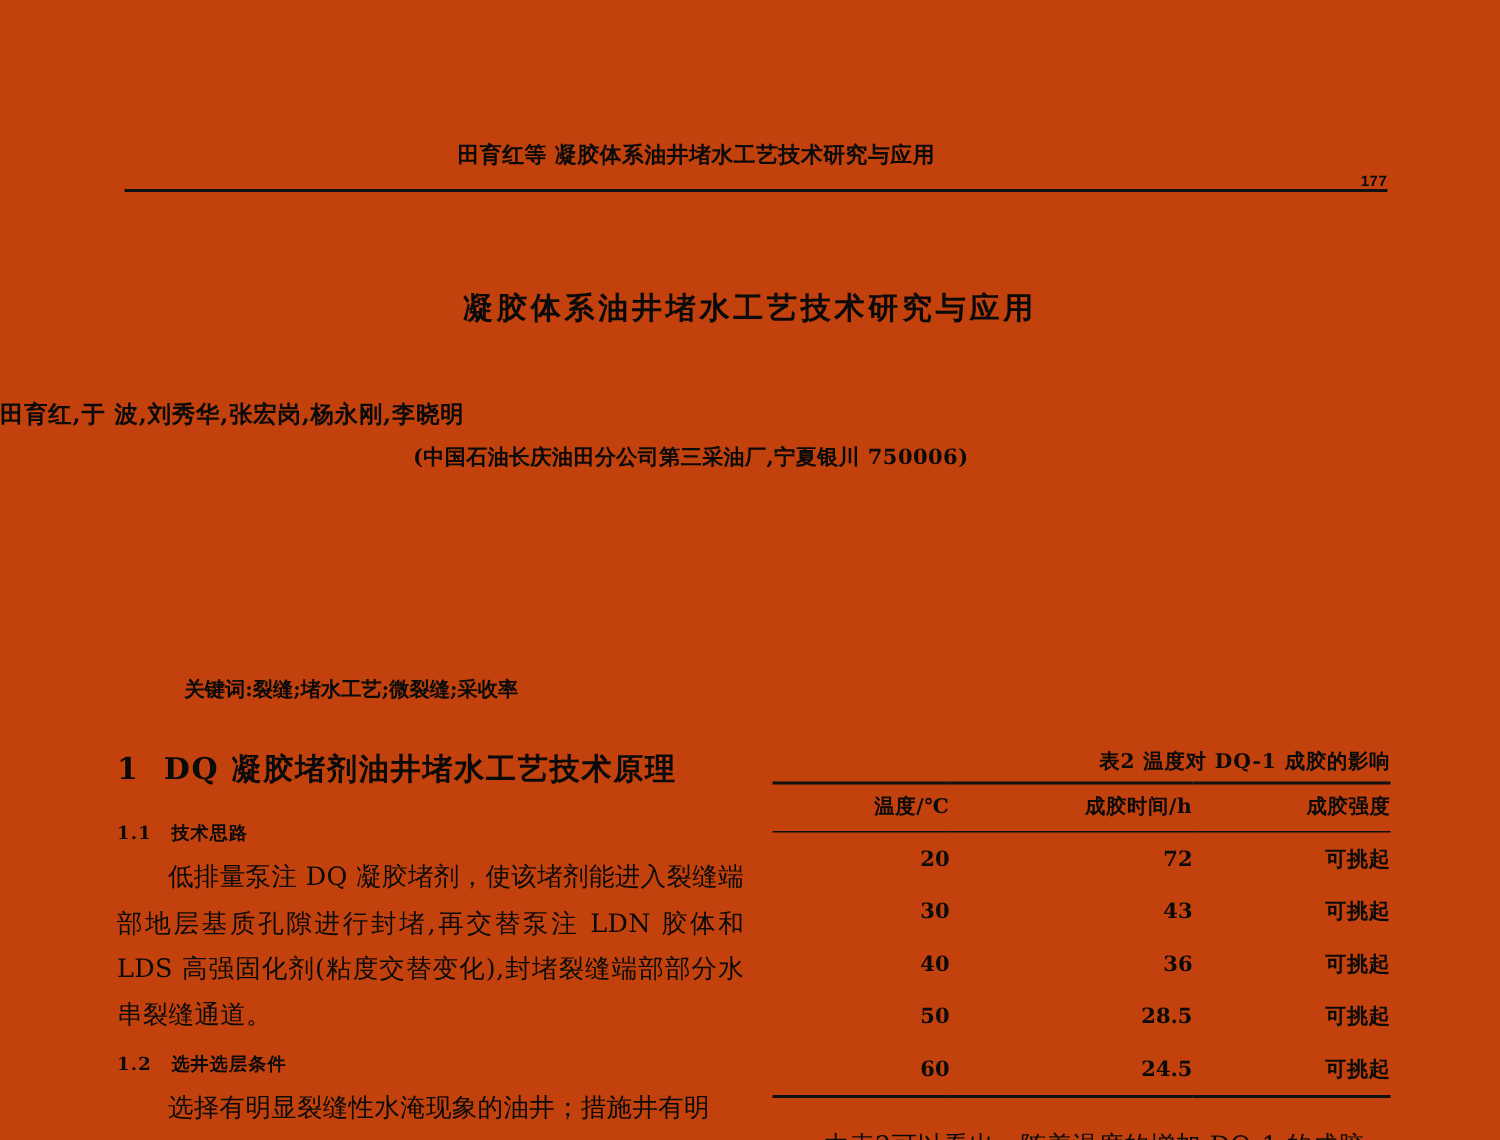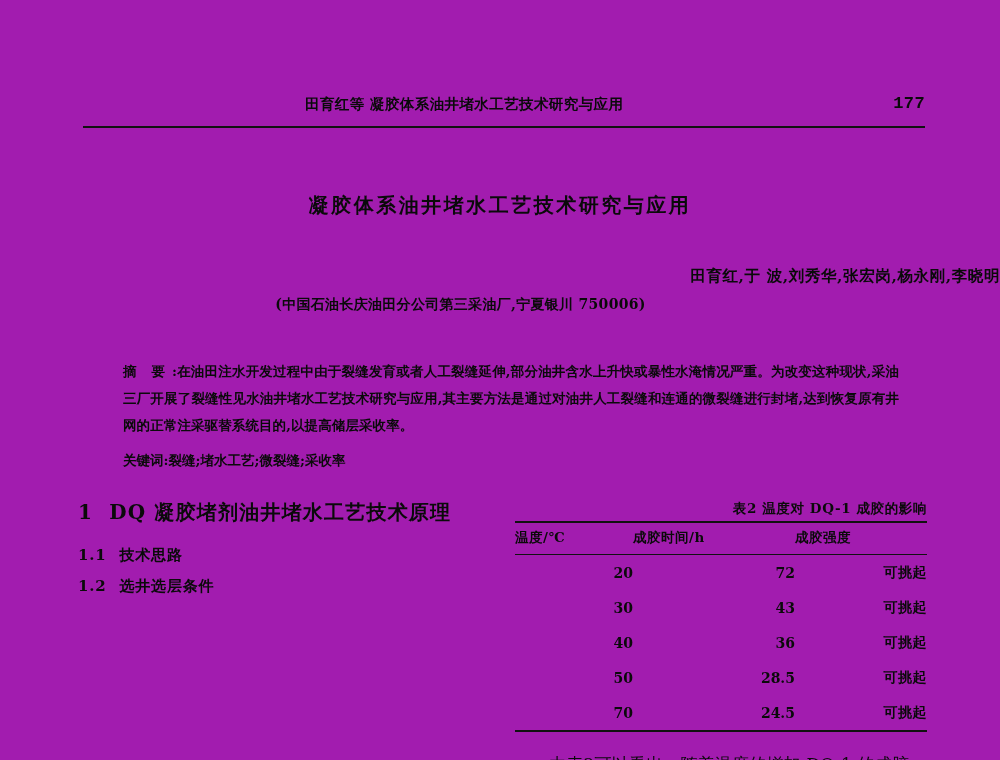--- a/index.html
+++ b/index.html
@@ -13,21 +13,21 @@
     position: relative;
     overflow: hidden;
     font-family: "DejaVu Serif", "Liberation Serif", serif;
     color: #0a0a0a;
     -webkit-font-smoothing: none;
   }
 
   .page {
     position: absolute;
     inset: 0;
-    background: #a21caf;
+    background: #c2410c;
   }
 
   
   .runhead {
     position: absolute;
     top: 93px;
     left: 83px;
     width: 842px;
     height: 22px;
     font-size: 14.5px;
@@ -37,23 +37,23 @@
   }
   .runhead-title {
     position: absolute;
     left: 222px;
     top: 0;
     white-space: nowrap;
   }
   .runhead-page {
     position: absolute;
     right: 0;
-    top: 0;
-    font-family: Liberation Mono, monospace;
-    font-size: 17px;
+    top: 18px;
+    font-family: Liberation Sans, sans-serif;
+    font-size: 10px;
     font-weight: 700;
   }
   .runhead-rule {
     position: absolute;
     top: 126px;
     left: 83px;
     width: 842px;
     height: 2px;
     background: #111;
   }
@@ -68,21 +68,21 @@
     font-size: 20px;
     font-weight: 700;
     letter-spacing: 2.5px;
     font-family: "DejaVu Serif", "Liberation Serif", serif;
   }
   .authors {
     position: absolute;
     top: 266px;
     left: 0;
     width: 1000px;
-    text-align: right;
+    text-align: left;
     font-size: 15.5px;
     font-weight: 700;
     letter-spacing: 0.6px;
   }
   .affiliation {
     position: absolute;
     top: 296px;
     left: 0;
     width: 893px;
     text-align: center;
@@ -139,21 +139,21 @@
     font-size: 20px;
     font-weight: 700;
     letter-spacing: 1.2px;
     line-height: 30px;
     margin: 0 0 14px 0;
     white-space: nowrap;
   }
   .h1 .num { margin-right: 16px; font-family: "DejaVu Serif", serif; }
 
   .h2 {
-    font-size: 15px;
+    font-size: 12px;
     font-weight: 700;
     letter-spacing: 0.8px;
     line-height: 28px;
     margin: 3px 0 1px 0;
   }
   .h2 .num { margin-right: 13px; font-family: "DejaVu Serif", serif; font-weight: 700;}
 
   .para {
     font-size: 17px;
     line-height: 30.5px;
@@ -184,21 +184,21 @@
     border-collapse: collapse;
     width: 412px;
     font-size: 13.5px;
     font-weight: 700;
   }
   table.data thead th {
     font-weight: 700;
     font-size: 13.5px;
     padding: 6px 0 7px 0;
     letter-spacing: 0.5px;
-    text-align: left;
+    text-align: right;
   }
   table.data thead tr {
     border-top: 2px solid #111;
     border-bottom: 1.4px solid #111;
   }
   table.data tbody tr:last-child {
     border-bottom: 2px solid #111;
   }
   table.data tbody td {
     padding: 8.5px 0;
@@ -227,35 +227,34 @@
   <div class="runhead">
     <span class="runhead-title">田育红等  凝胶体系油井堵水工艺技术研究与应用</span>
     <span class="runhead-page">177</span>
   </div>
   <div class="runhead-rule"></div>
 
   <div class="doc-title">凝胶体系油井堵水工艺技术研究与应用</div>
   <div class="authors">田育红,于  波,刘秀华,张宏岗,杨永刚,李晓明</div>
   <div class="affiliation">(中国石油长庆油田分公司第三采油厂,宁夏银川  750006)</div>
 
-  <div class="abstract">
-    <p><span class="lbl">摘  要</span><span>:在油田注水开发过程中由于裂缝发育或者人工裂缝延伸,部分油井含水上升快或暴性水淹情况严重。为改变这种现状,采油三厂开展了裂缝性见水油井堵水工艺技术研究与应用,其主要方法是通过对油井人工裂缝和连通的微裂缝进行封堵,达到恢复原有井网的正常注采驱替系统目的,以提高储层采收率。</span></p>
-  </div>
   <div class="keywords">关键词:裂缝;堵水工艺;微裂缝;采收率</div>
 
   <div class="col-left">
     <div class="h1">
       <span class="num">1</span><span>DQ 凝胶堵剂油井堵水工艺技术原理</span>
     </div>
     <div class="h2">
       <span class="num">1.1</span><span>技术思路</span>
     </div>
+    <p class="para">低排量泵注 DQ 凝胶堵剂，使该堵剂能进入裂缝端部地层基质孔隙进行封堵,再交替泵注 LDN 胶体和 LDS 高强固化剂(粘度交替变化),封堵裂缝端部部分水串裂缝通道。</p>
     <div class="h2">
       <span class="num">1.2</span><span>选井选层条件</span>
     </div>
+    <p class="para">选择有明显裂缝性水淹现象的油井；措施井有明</p>
   </div>
 
   <div class="col-right">
     <div class="tbl-caption">表2   温度对 DQ-1 成胶的影响</div>
     <table class="data">
       <thead>
         <tr>
           <th class="c1">温度/℃</th>
           <th class="c2">成胶时间/h</th>
           <th class="c3">成胶强度</th>
@@ -276,21 +275,21 @@
           <td class="c1">40</td>
           <td class="c2">36</td>
           <td class="c3 cn">可挑起</td>
         </tr>
         <tr>
           <td class="c1">50</td>
           <td class="c2">28.5</td>
           <td class="c3 cn">可挑起</td>
         </tr>
         <tr>
-          <td class="c1">70</td>
+          <td class="c1">60</td>
           <td class="c2">24.5</td>
           <td class="c3 cn">可挑起</td>
         </tr>
       </tbody>
     </table>
     <p class="para-right after-table">由表2可以看出，随着温度的增加,DQ-1 的成胶</p>
   </div>
 
 </div>
 

